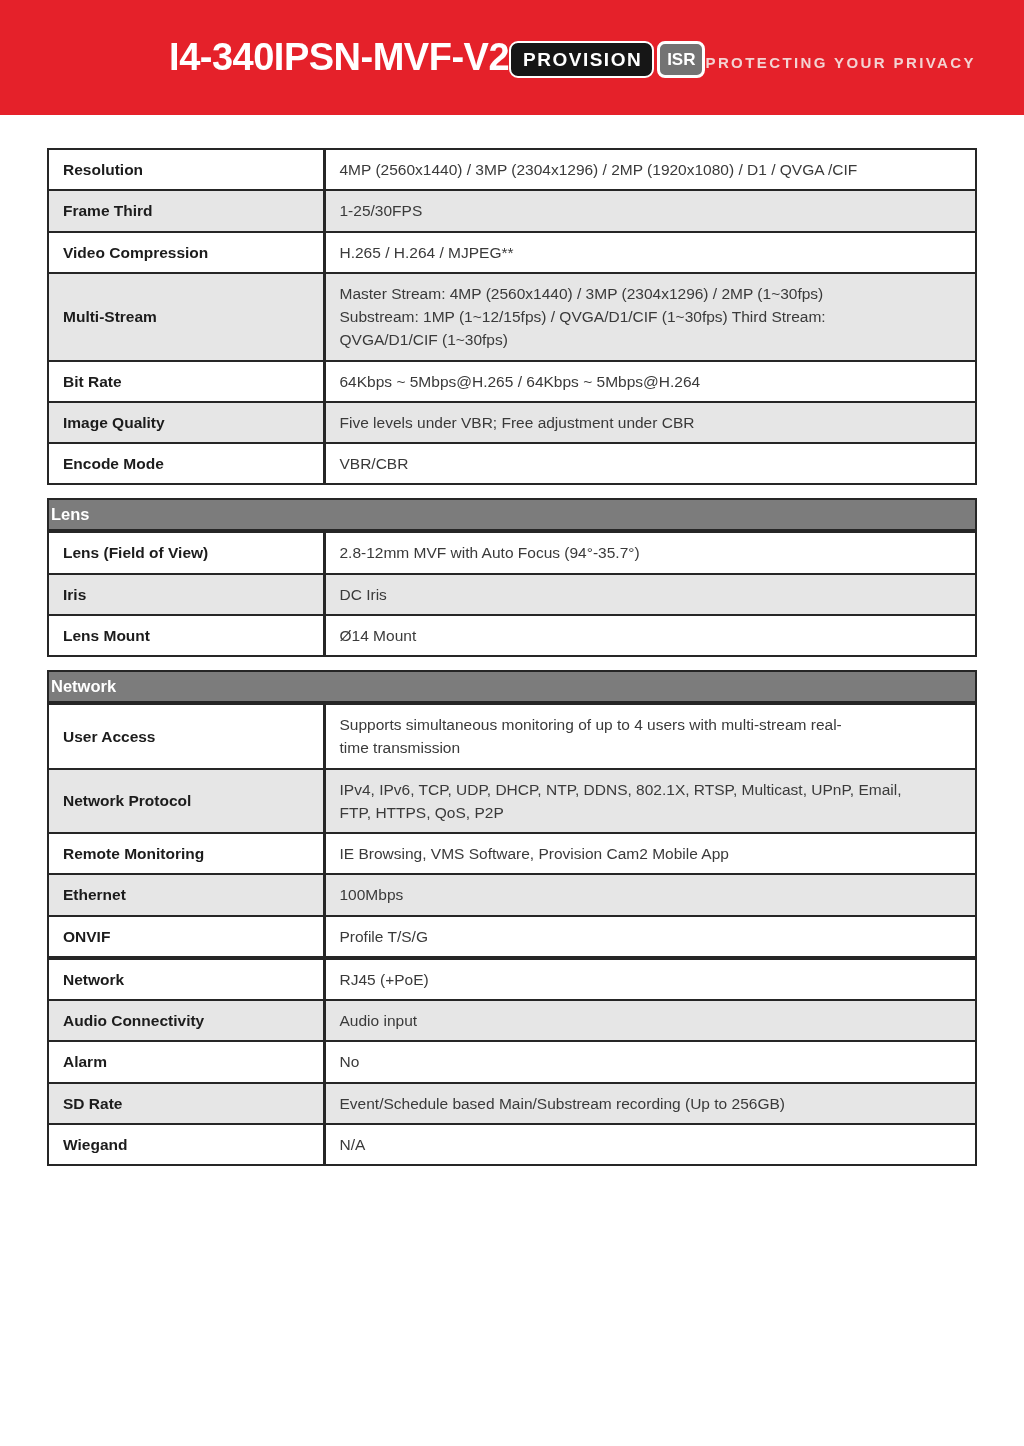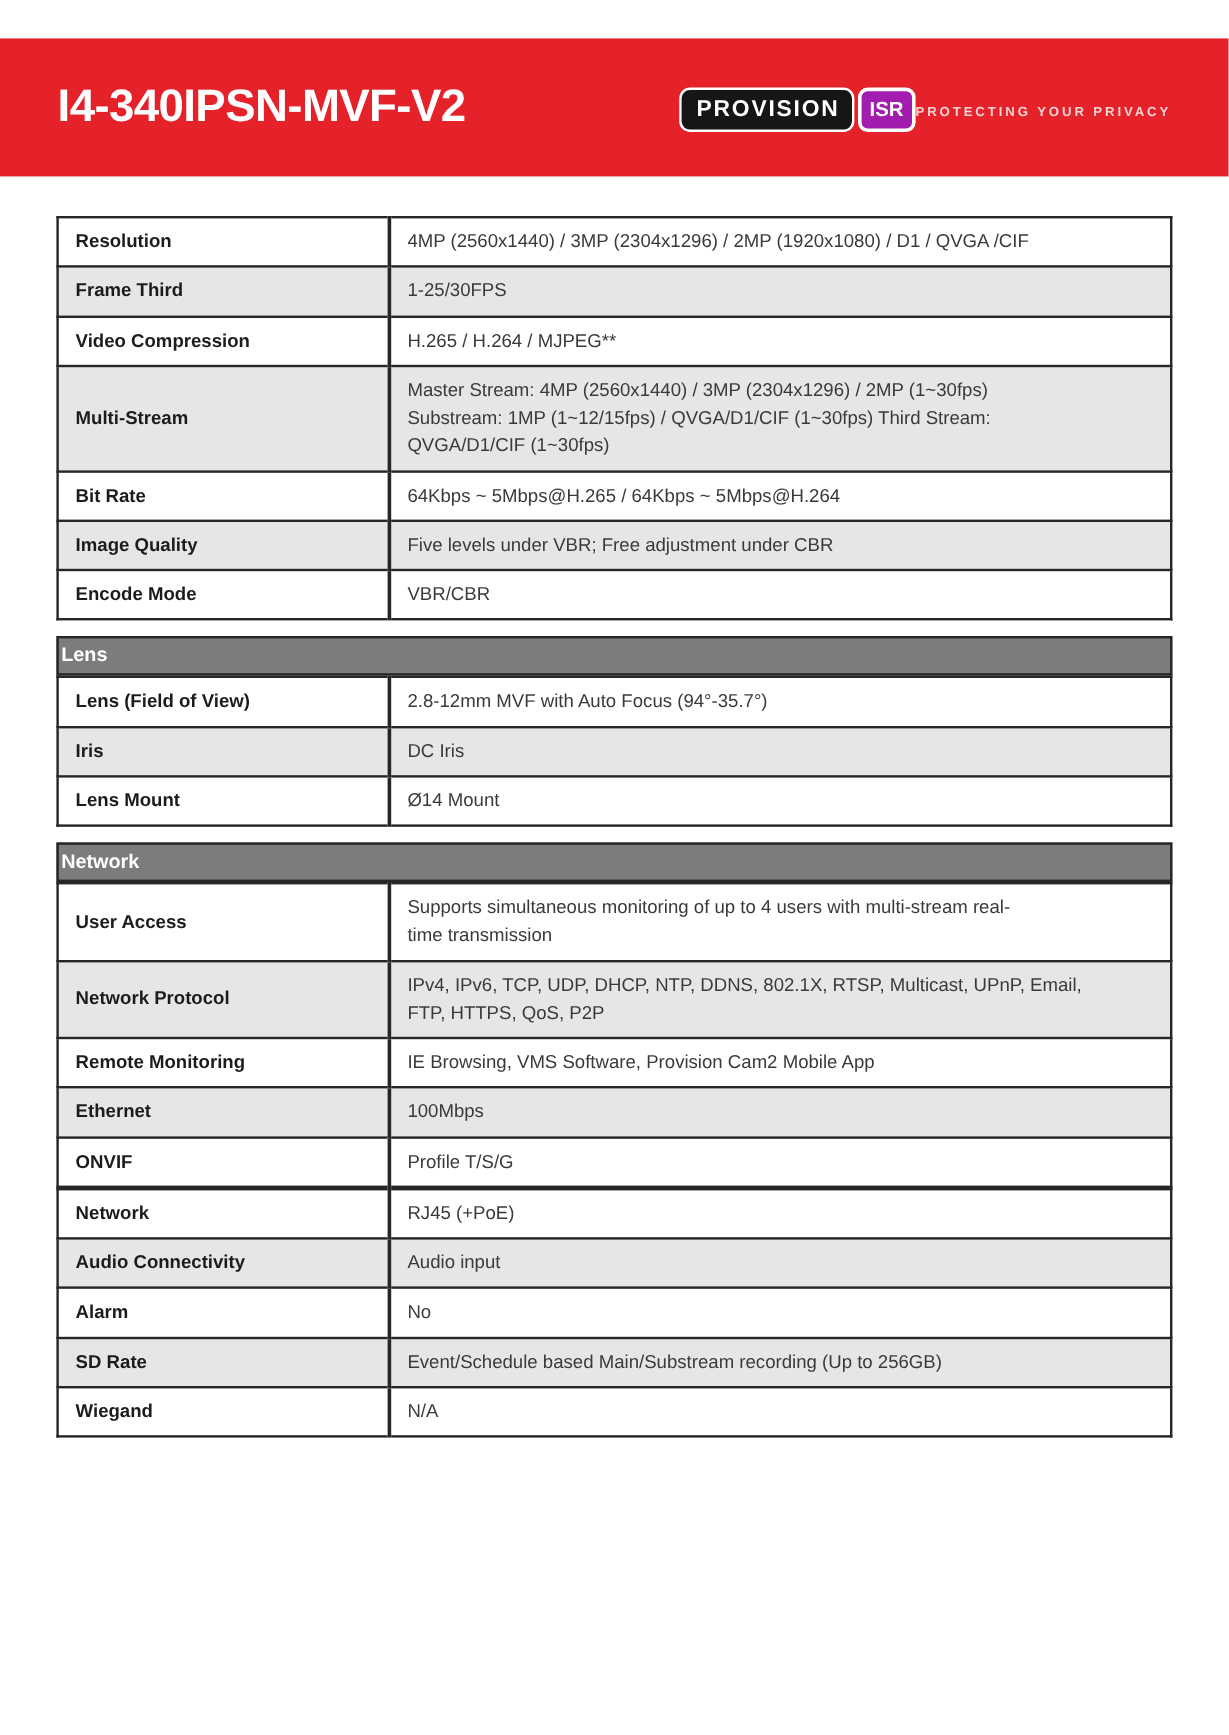--- a/index.html
+++ b/index.html
@@ -13,23 +13,22 @@
     position: relative;
     overflow: hidden;
   }
 
   
   .banner {
     height: 115px;
     background: #e5212a;
     display: flex;
     align-items: center;
-    justify-content: space-between;
+    justify-content: flex-end;
     padding: 0 48px 0 48px;
-    margin-top: 32px;
   }
   .page-title {
     margin: 0;
     color: #ffffff;
     font-size: 38px;
     font-weight: 700;
     letter-spacing: -0.5px;
   }
   .logo {
     display: flex;
@@ -48,36 +47,36 @@
     font-size: 19px;
     letter-spacing: 1.5px;
     padding: 7px 10px 7px 12px;
     border-radius: 9px;
     border: 2px solid #ffffff;
     line-height: 1;
     display: flex;
     align-items: center;
   }
   .logo-suffix {
-    background: #a21caf;
+    background: #737373;
     color: #ffffff;
     font-weight: 700;
     font-size: 17px;
     padding: 7px 7px;
     margin-left: 3px;
     border-radius: 8px;
     border: 3px solid #ffffff;
     line-height: 1;
     display: flex;
     align-items: center;
   }
   .logo-tagline {
     margin-top: 5px;
     color: #f3d3d2;
-    font-size: 11px;
+    font-size: 15px;
     font-weight: 700;
     letter-spacing: 2.4px;
     white-space: nowrap;
   }
 
   
   .content {
     padding: 33px 47px 0 47px;
   }
   .section-header {

